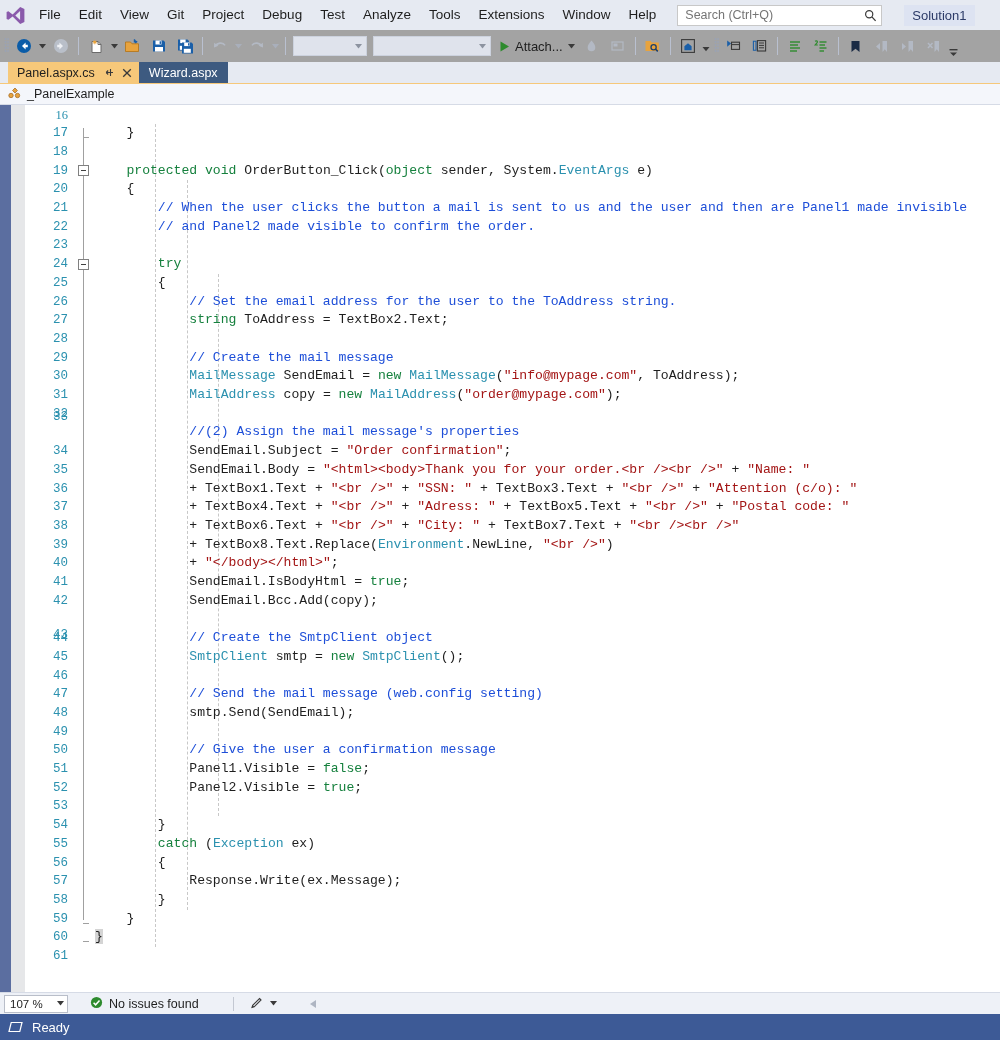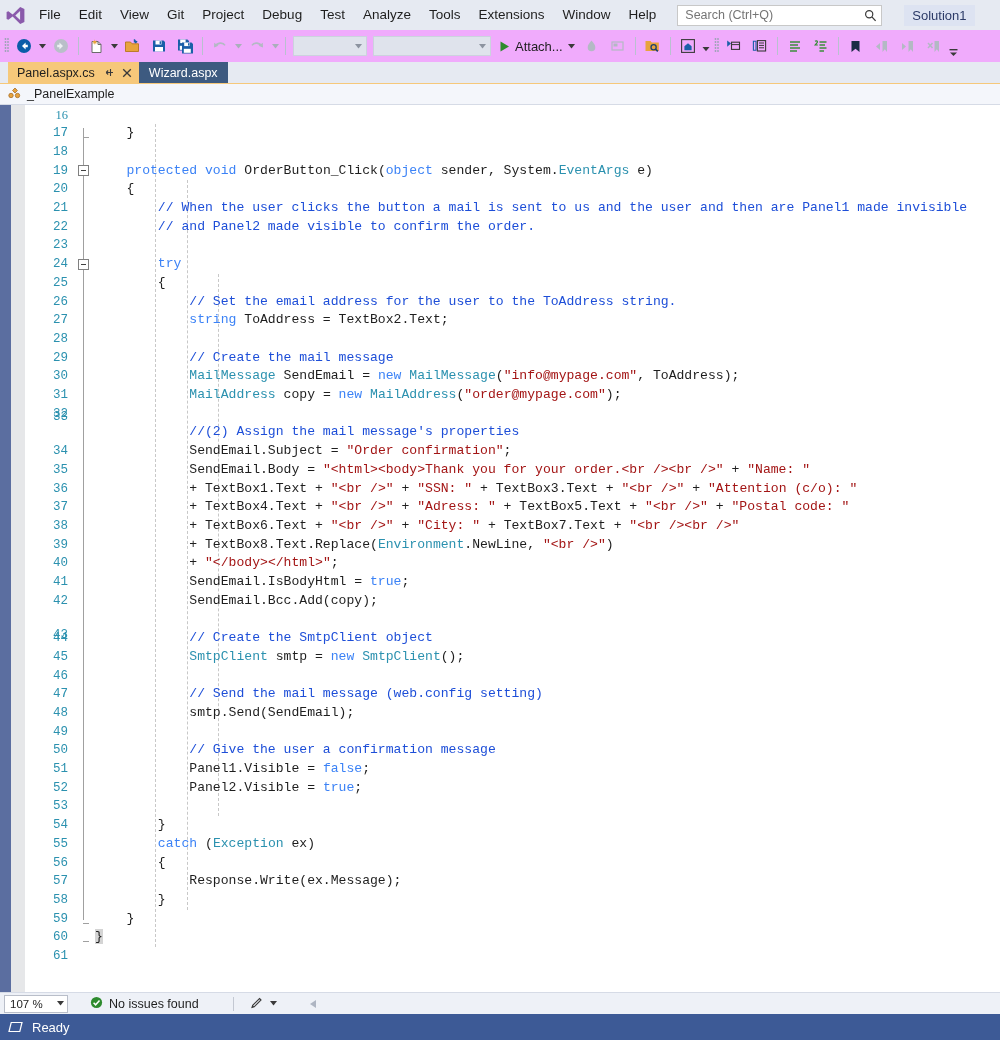--- a/index.html
+++ b/index.html
@@ -30,21 +30,21 @@
     border:0;outline:0;flex:1;font-family:"Liberation Sans",sans-serif;font-size:12.5px;
     color:#14532d;background:transparent;padding:0;
   }
   .search-ico{flex:0 0 14px;display:flex;align-items:center;justify-content:center;}
   .solution-name{
     margin-left:22px;font-size:13px;color:#2b3a67;background:#dde3f2;padding:3px 8px;white-space:nowrap;
   }
 
   
   .toolbar{
-    height:32px;background:#f0abfc;display:flex;align-items:center;flex:0 0 32px;padding-left:2px;
+    height:32px;background:#a3a3a3;display:flex;align-items:center;flex:0 0 32px;padding-left:2px;
     box-sizing:border-box;
   }
   .grip{width:9px;height:20px;display:flex;align-items:center;justify-content:center;}
   .tb-btn{
     height:24px;min-width:22px;display:flex;align-items:center;justify-content:center;
     padding:0 2px;cursor:default;
   }
   .tb-arrow{
     width:11px;height:24px;display:flex;align-items:center;justify-content:center;cursor:default;
   }
@@ -113,21 +113,21 @@
   .outline .endcap{position:absolute;left:10px;width:6px;height:1px;background:#a0a0a0;}
   .code{
     flex:1;position:relative;background:#ffffff;overflow:hidden;
     font-family:"Liberation Mono","DejaVu Sans Mono",monospace;
     font-size:13.1px;
     line-height:18.7px;
     white-space:pre;
   }
   .code .line{position:absolute;left:0;height:18.7px;line-height:18.7px;white-space:pre;}
   .guide{position:absolute;width:1px;border-left:1px dashed #c8c8c8;}
-  .k{color:#3b82f6;}      
+  .k{color:#15803d;}      
   .t{color:#2b91af;}      
   .s{color:#a31515;}      
   .c{color:#1d4ed8;}      
   .p{color:#1e1e1e;}      
   .brace-hl{background:#d4d4d4;}
 
   
   .editstatus{
     height:22px;background:#eef1f7;border-top:1px solid #d6dbe6;display:flex;align-items:center;
     flex:0 0 22px;box-sizing:border-box;font-size:12px;

